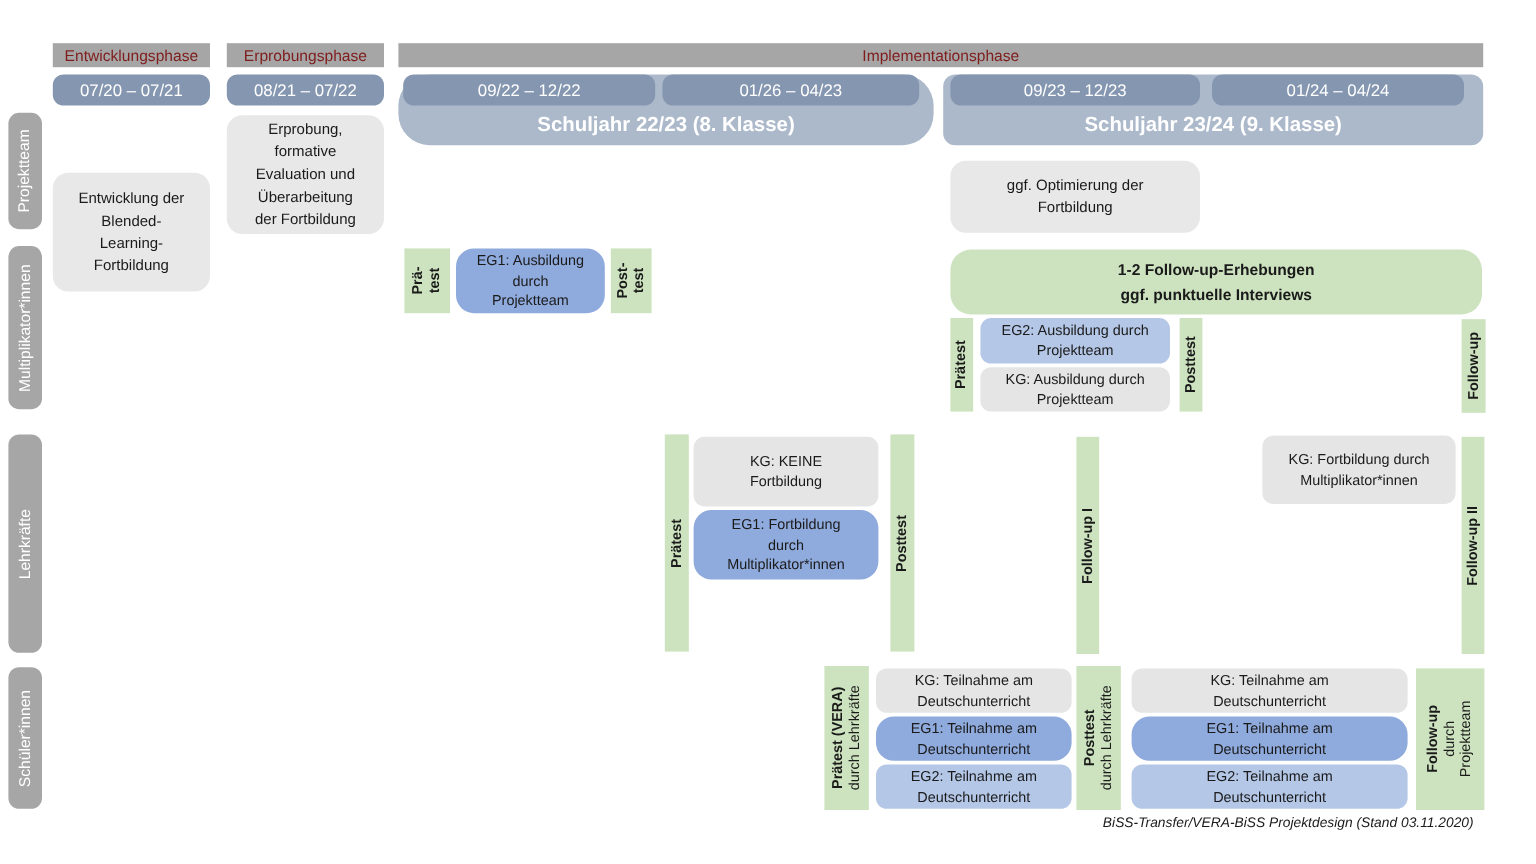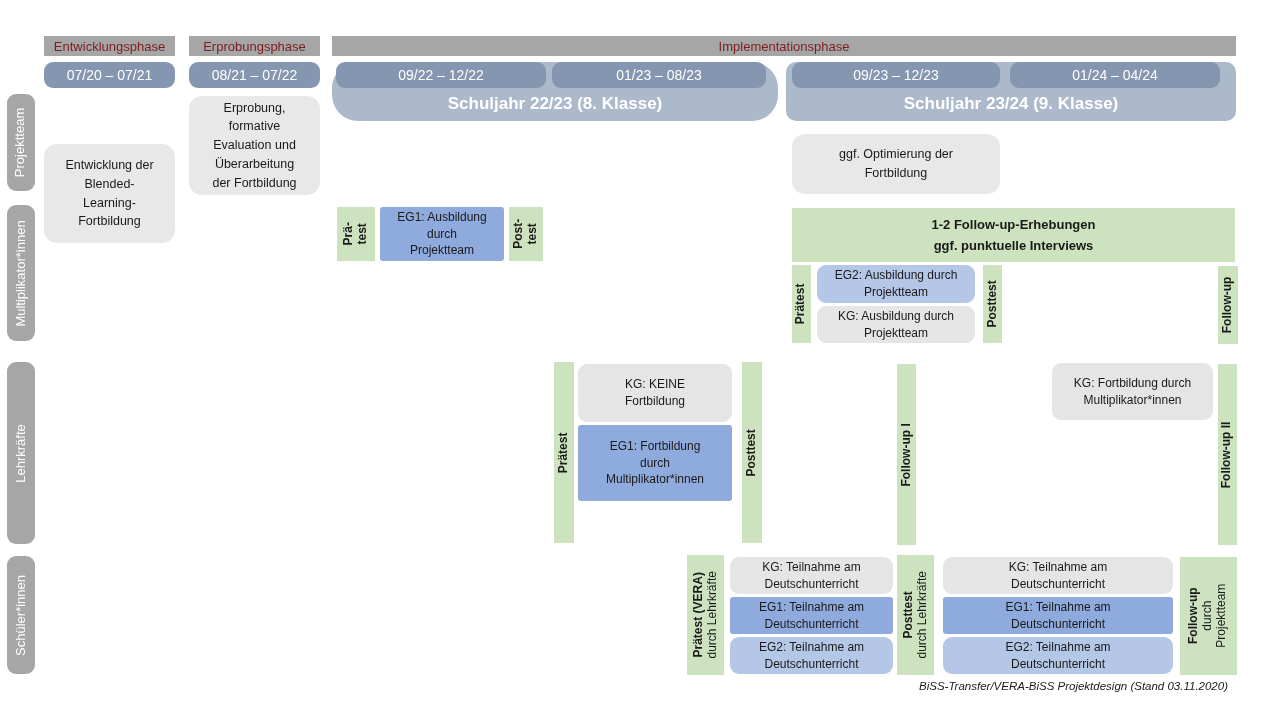--- a/index.html
+++ b/index.html
@@ -15,24 +15,24 @@
   .yearbox{background:#ACB9CA;border-radius:10px;}
   .yearlabel{position:absolute;left:0;right:0;bottom:7px;text-align:center;color:#ffffff;
              font-weight:bold;font-size:17px;}
   
   .rowlabel{background:#A6A6A6;border-radius:9px;color:#ffffff;font-size:13px;}
   
   .box{display:flex;flex-direction:column;align-items:center;justify-content:center;
        text-align:center;white-space:pre-line;}
   .graybig{background:#E9E8E8;border-radius:13px;font-size:12.5px;line-height:1.5;}
   .kg{background:#e5e5e5;border-radius:9px;font-size:12px;line-height:1.4;}
-  .eg1{background:#8FAADC;border-radius:3px;font-size:12px;line-height:1.4;}
+  .eg1{background:#8FAADC;border-radius:15px;font-size:12px;line-height:1.4;}
   .eg2{background:#B4C7E7;border-radius:9px;font-size:12px;line-height:1.4;}
   .green{background:#CDE3BF;}
-  .greenhdr{font-weight:bold;font-size:13px;line-height:1.65;}
+  .greenhdr{font-weight:bold;font-size:13px;line-height:1.65;border-radius:17px;}
   
   .vbar{display:flex;align-items:center;justify-content:center;}
   .vrot{transform:rotate(-90deg);white-space:nowrap;text-align:center;line-height:1.15;}
   .vrot span{display:block;white-space:nowrap;}
   .vbold{font-weight:bold;}
   .greenv{font-size:12px;}
   .rowlabel .vrot{font-weight:normal;}
   .footer{font-style:italic;font-size:11.5px;color:#1a1a1a;}
 </style>
 </head>
@@ -42,21 +42,21 @@
 
   <div class="abs phase" style="left:44px;top:36px;width:131px;height:20px;">Entwicklungsphase</div>
   <div class="abs phase" style="left:189px;top:36px;width:131px;height:20px;">Erprobungsphase</div>
   <div class="abs phase" style="left:332px;top:36px;width:904px;height:20px;">Implementationsphase</div>
 
   <div class="abs datebar" style="left:44px;top:62px;width:131px;height:26px;">07/20 – 07/21</div>
   <div class="abs datebar" style="left:189px;top:62px;width:131px;height:26px;">08/21 – 07/22</div>
 
   <div class="abs yearbox" style="left:332px;top:62px;width:446px;height:59px;border-radius:26px;">
     <div class="abs datebar" style="left:4px;top:0;width:210px;height:26px;">09/22 – 12/22</div>
-    <div class="abs datebar" style="left:220px;top:0;width:214px;height:26px;">01/23 – 08/23</div>
+    <div class="abs datebar" style="left:220px;top:0;width:214px;height:26px;">01/26 – 04/23</div>
     <div class="yearlabel">Schuljahr 22/23 (8. Klasse)</div>
   </div>
 
   <div class="abs yearbox" style="left:786px;top:62px;width:450px;height:59px;">
     <div class="abs datebar" style="left:6px;top:0;width:208px;height:26px;">09/23 – 12/23</div>
     <div class="abs datebar" style="left:224px;top:0;width:210px;height:26px;">01/24 – 04/24</div>
     <div class="yearlabel">Schuljahr 23/24 (9. Klasse)</div>
   </div>
 
   <div class="abs rowlabel vbar" style="left:7px;top:94px;width:28px;height:97px;">
@@ -129,21 +129,21 @@
       </div>
   </div>
 
   <div class="abs green vbar greenv" style="left:554px;top:362px;width:20px;height:181px;">
     <div class="vrot vbold">
         <span>Prätest</span>
       </div>
   </div>
   <div class="abs box kg" style="left:578px;top:364px;width:154px;height:58px;">KG: KEINE
 Fortbildung</div>
-  <div class="abs box eg1" style="left:578px;top:425px;width:154px;height:76px;">EG1: Fortbildung
+  <div class="abs box eg1" style="left:578px;top:425px;width:154px;height:58px;">EG1: Fortbildung
 durch
 Multiplikator*innen</div>
   <div class="abs green vbar greenv" style="left:742px;top:362px;width:20px;height:181px;">
     <div class="vrot vbold">
         <span>Posttest</span>
       </div>
   </div>
   <div class="abs green vbar greenv" style="left:897px;top:364px;width:19px;height:181px;">
     <div class="vrot vbold">
         <span>Follow-up I</span>

